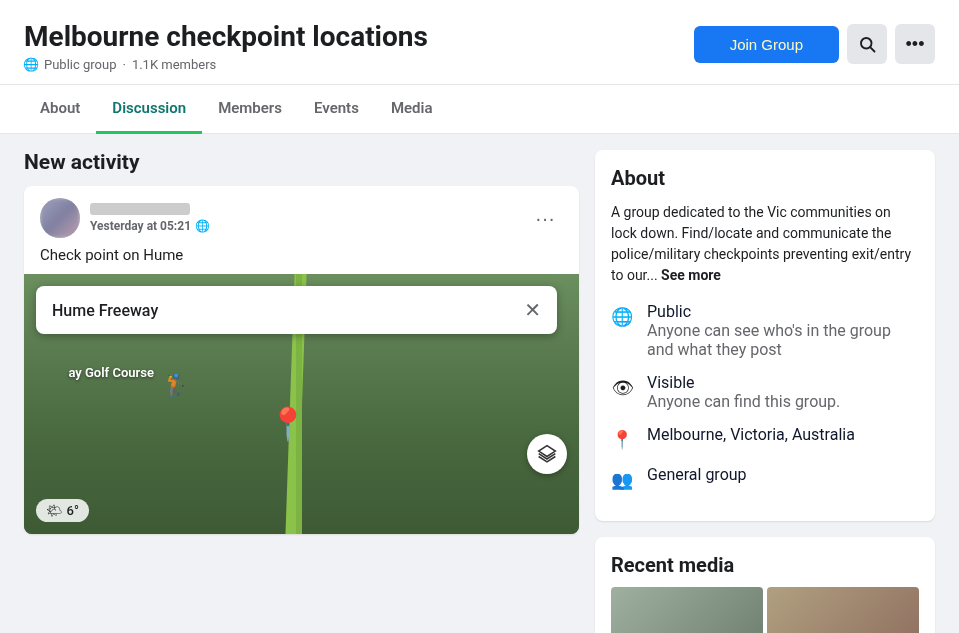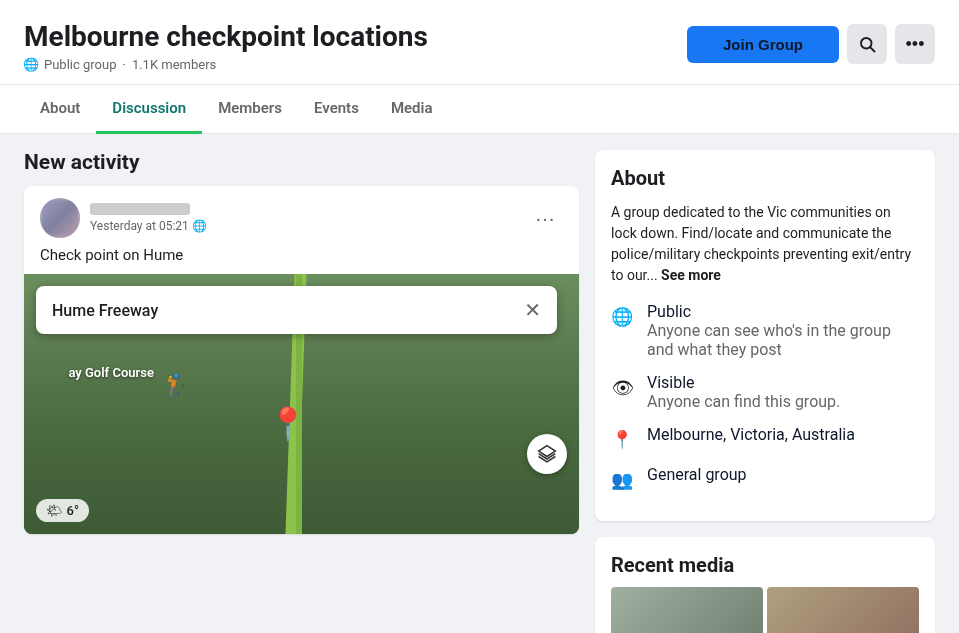--- a/index.html
+++ b/index.html
@@ -47,26 +47,26 @@
       justify-content: center;
     }
     .header-actions {
       display: flex;
       align-items: center;
       gap: 8px;
       margin-top: 4px;
     }
     .join-btn {
       background: #1877f2;
-      color: #0f172a;
+      color: #fef9c3;
       border: none;
       border-radius: 6px;
       padding: 10px 36px;
       font-size: 15px;
-      font-weight: 700;
+      font-weight: 400;
       cursor: pointer;
     }
     .icon-btn {
       background: #e4e6ea;
       border: none;
       border-radius: 6px;
       width: 40px;
       height: 40px;
       display: flex;
       align-items: center;
@@ -132,20 +132,21 @@
     .post-header {
       display: flex;
       align-items: center;
       justify-content: space-between;
       padding: 12px 16px 8px 16px;
     }
     .post-user-row {
       display: flex;
       align-items: center;
       gap: 10px;
+      font-weight: bold;
     }
     .avatar-placeholder {
       width: 40px;
       height: 40px;
       border-radius: 50%;
       background: #c7c7c7;
       display: flex;
       align-items: center;
       justify-content: center;
       overflow: hidden;

